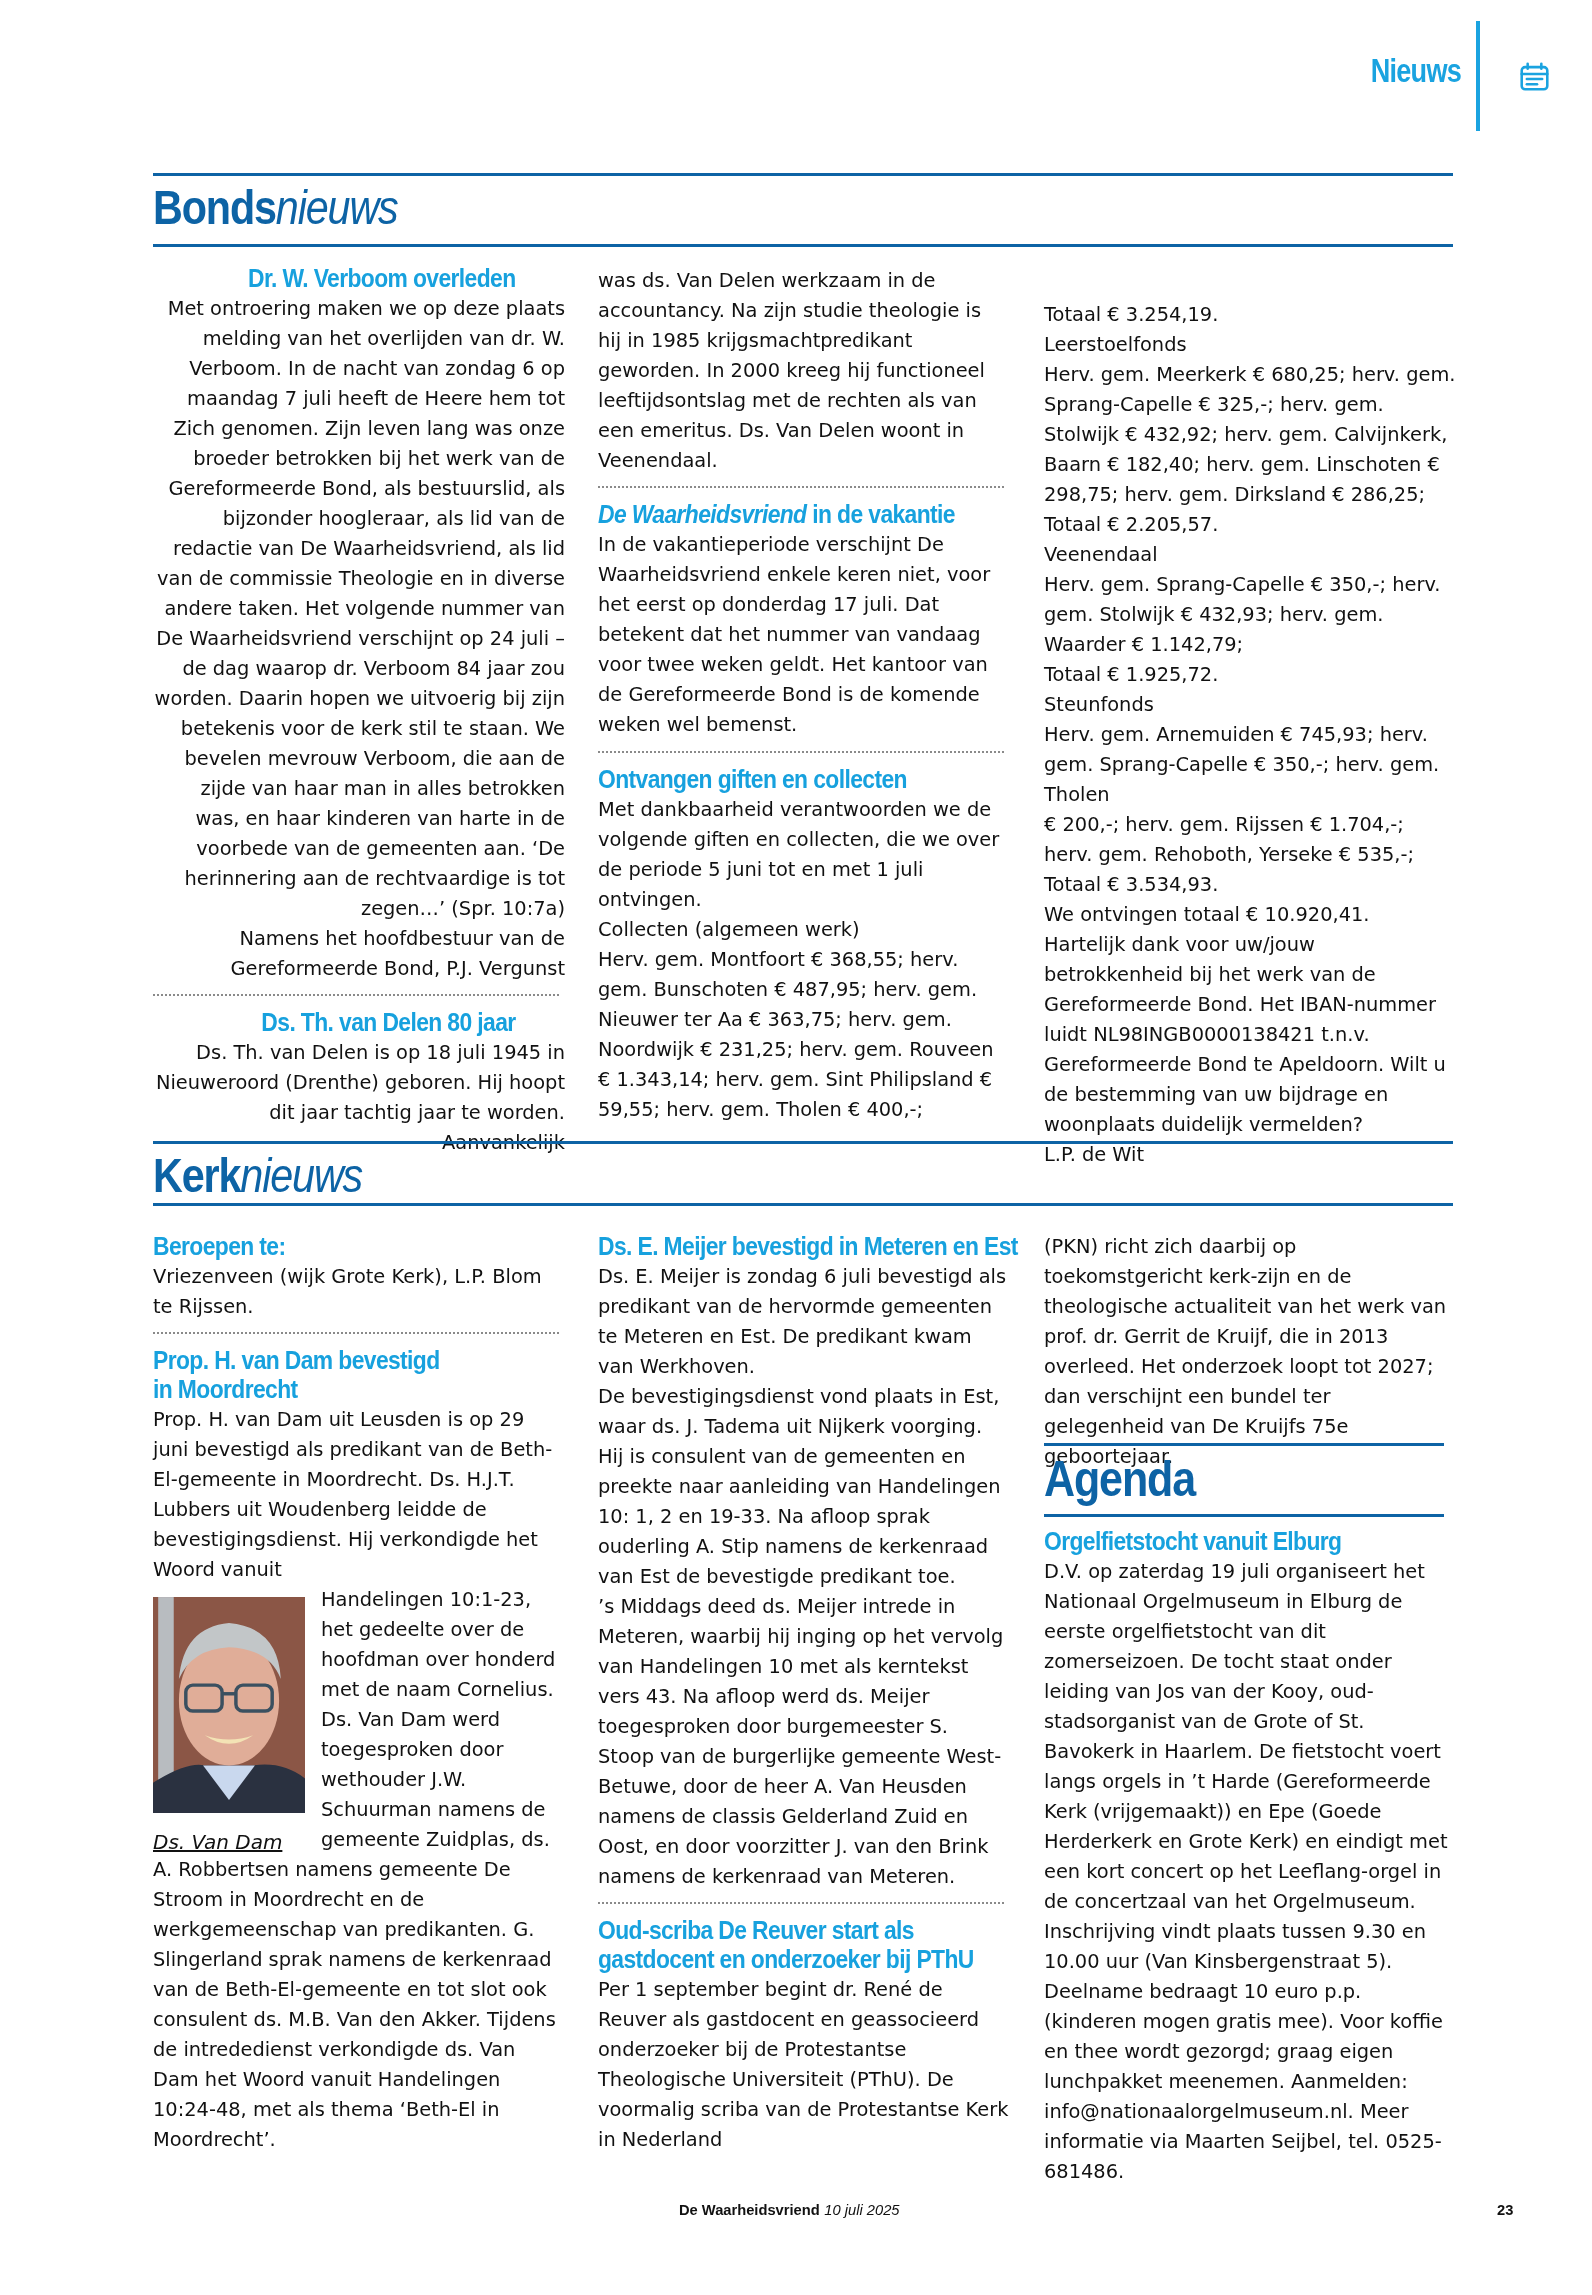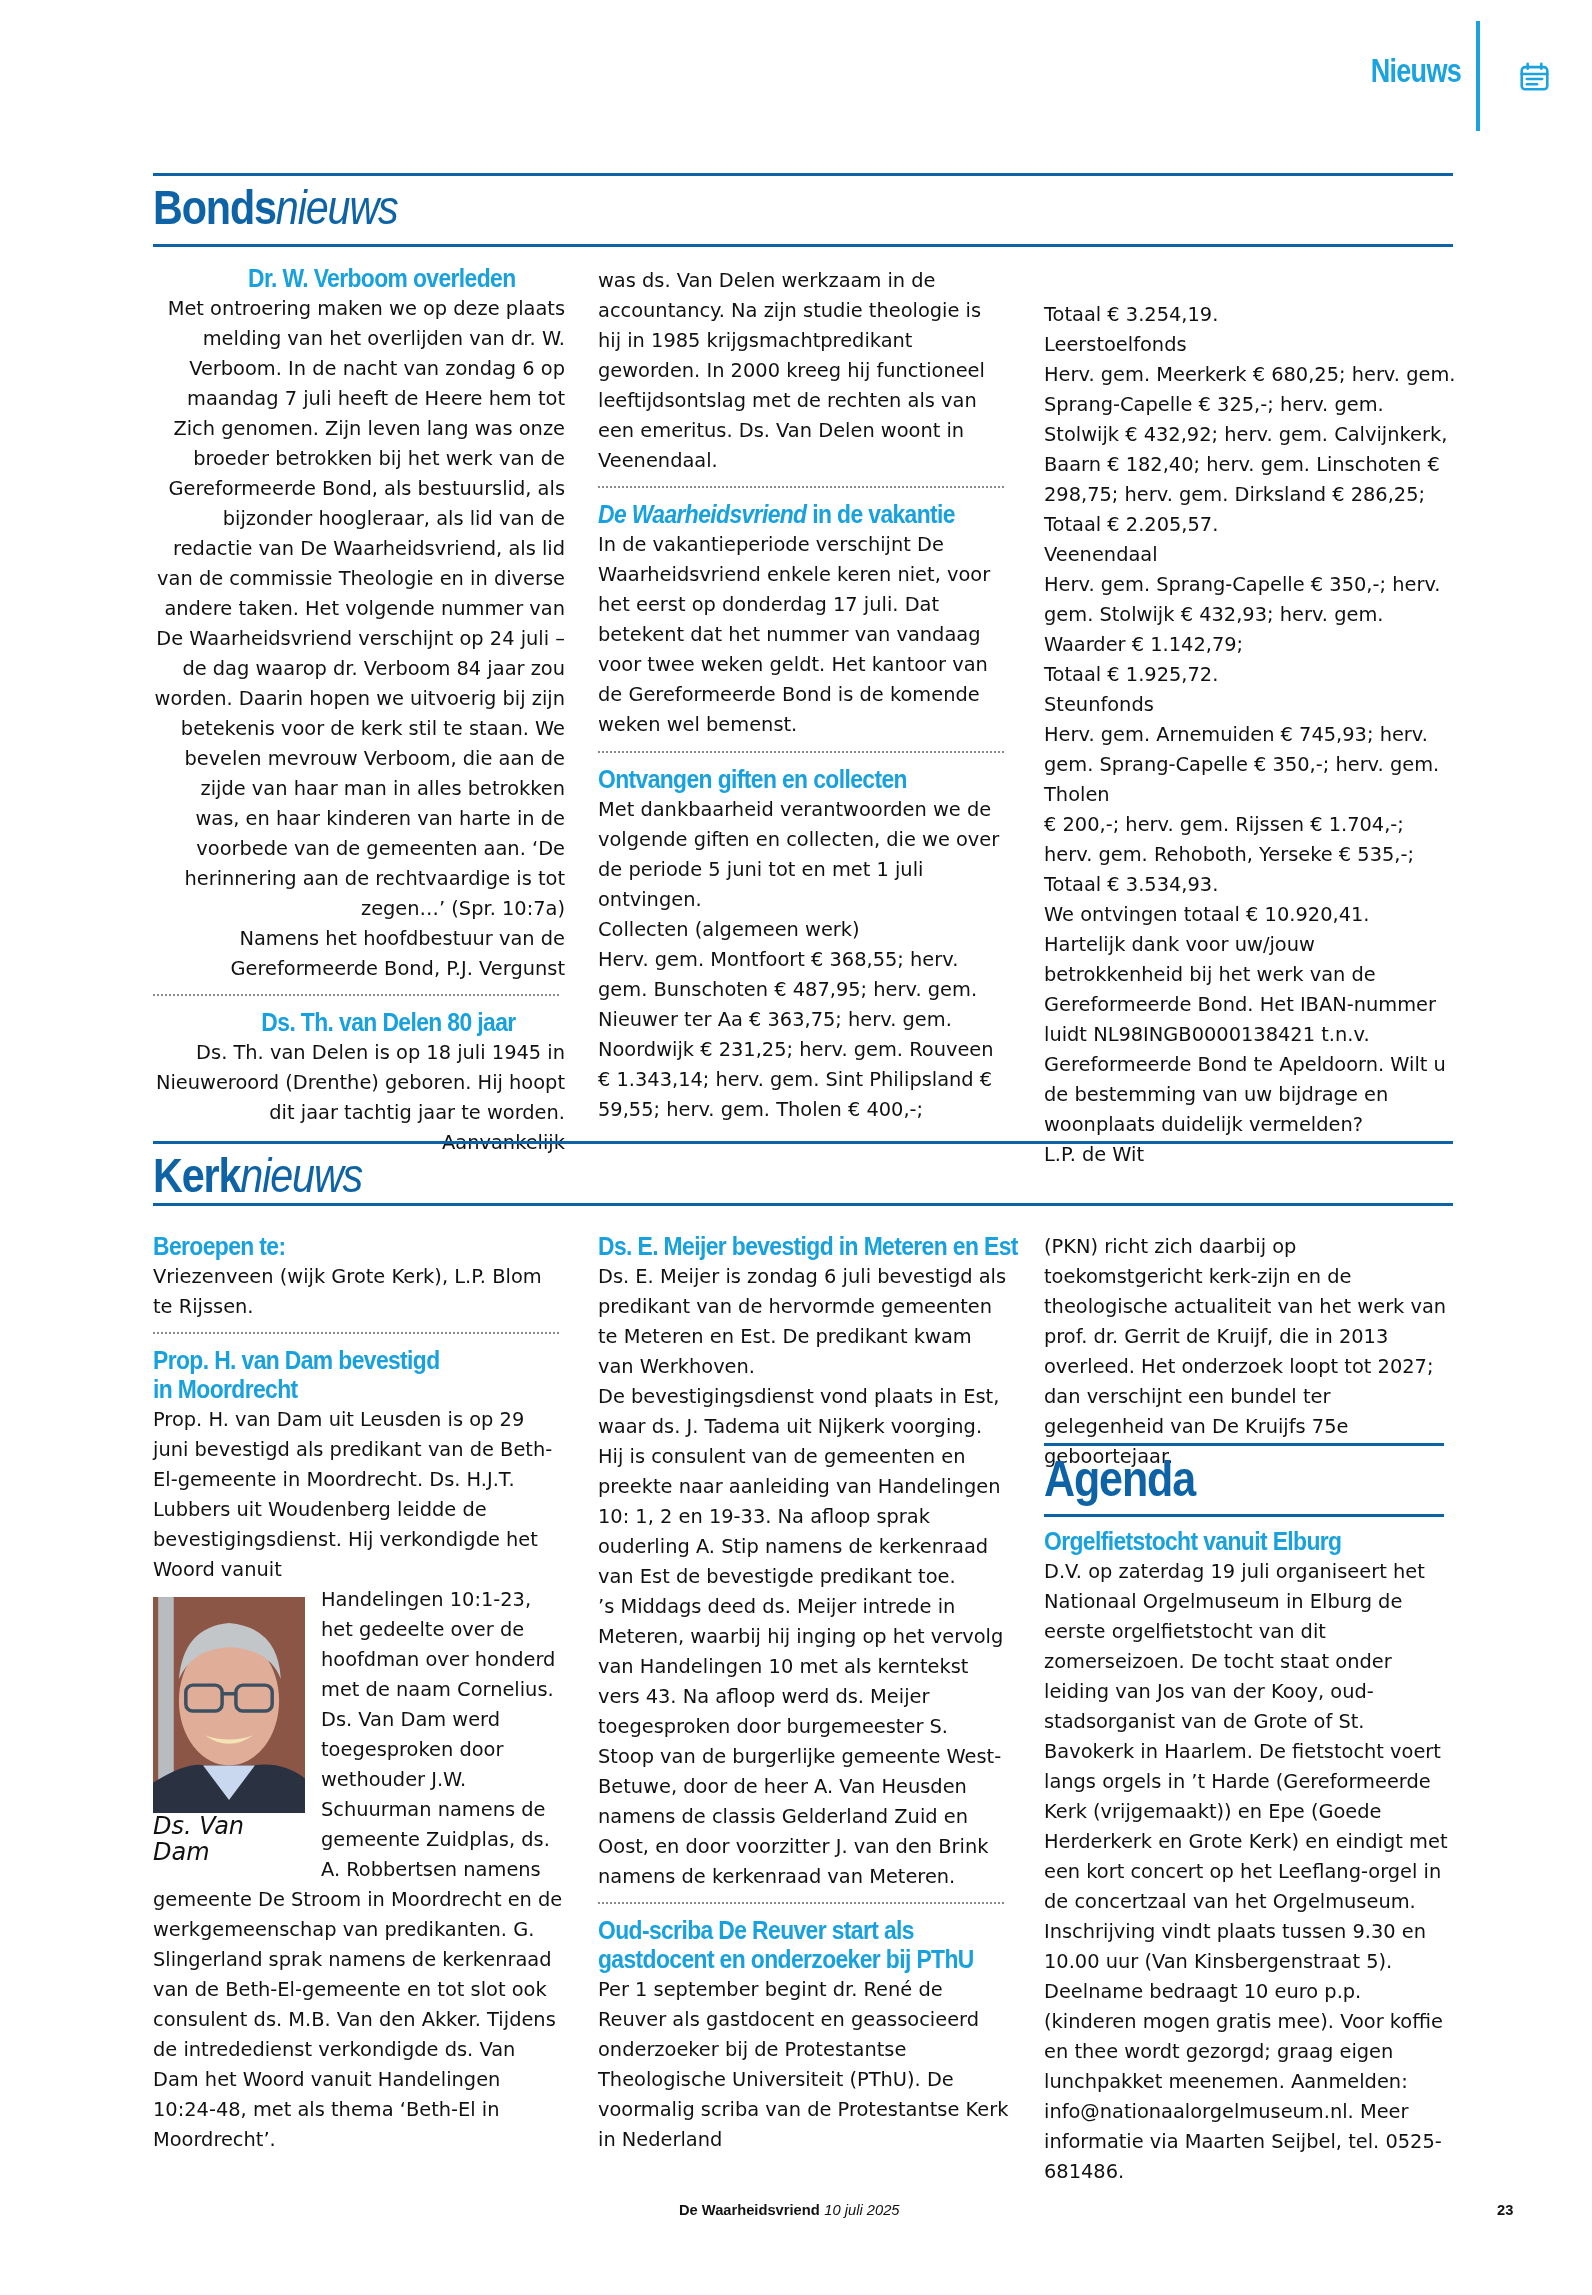--- a/index.html
+++ b/index.html
@@ -35,21 +35,21 @@
   .h em { font-style: italic; }
   .dots {
     height: 0; border-top: 2.6px dotted #8a8a8a; margin: 10.4px 0 12px 0; width: 406px;
   }
   .it { }
   .photo-wrap { float: left; width: 154px; margin: 12px 14px 0 0; }
   .photo {
     width: 152px; height: 216px; position: relative; overflow: hidden;
     background: linear-gradient(180deg, #7b4a3c 0%, #8a5444 50%, #6a4036 100%);
   }
-  .caption { font-style: italic; font-size: 24px; margin-top: 0; line-height: 26px; }
+  .caption { font-style: italic; font-size: 20px; margin-top: 16px; line-height: 26px; text-decoration: underline; }
   .footer { position: absolute; top: 2201px; font-size: 14.7px; }
   .footer .brand { font-family: "Liberation Sans", sans-serif; font-weight: bold; }
   .footer .date { font-style: italic; font-family: "Liberation Sans", sans-serif; text-align: right; }
   .agenda-title {
     font-family: "Liberation Sans", sans-serif; font-weight: bold; font-size: 50px;
     color: #0d63a5; letter-spacing: -1.3px; line-height: 1;
     transform: scaleX(0.86); transform-origin: left center;
   }
 </style>
 </head>

